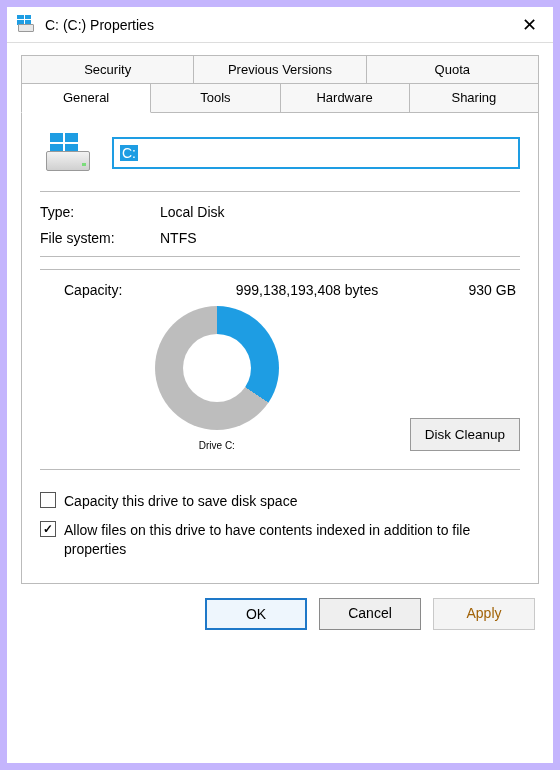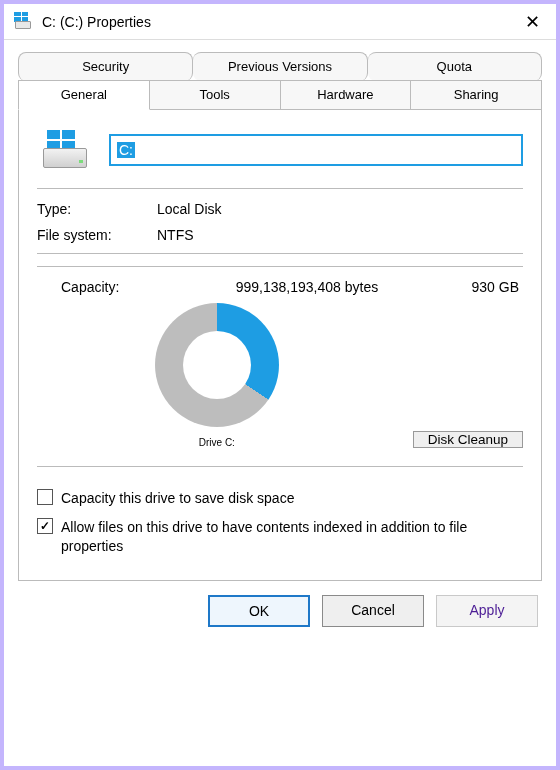--- a/index.html
+++ b/index.html
@@ -7,21 +7,21 @@
   body {
     font-family: "Segoe UI", Tahoma, sans-serif;
     font-size: 13px;
     background: #fff;
     width: 560px;
     height: 770px;
     overflow: hidden;
     color: #000;
   }
   .window {
-    width:560px; height:770px; border:4px solid #c4b5fd; background:#fff;
+    width:560px; height:770px; border:7px solid #c4b5fd; background:#fff;
     display:flex; flex-direction:column;
   }
   .titlebar {
     height:36px; display:flex; align-items:center; padding:0 8px;
     border-bottom:1px solid #ddd;
   }
   .titlebar .drive-glyph { width:22px; height:22px; position:relative; margin-right:8px;}
   .drive-body {
     position:absolute; left:3px; top:10px; width:16px; height:8px;
     background:#e8e8e8; border:1px solid #999; border-radius:1px;
@@ -43,21 +43,21 @@
     font-size:13px; cursor:default;
     position:relative;
   }
   .tab-row.back .tab { border-bottom:none; }
   .tab-row.front { margin-top:-1px; }
   .tab-row.front .tab { border-top:1px solid #bbb; }
   .tab.active {
     background:#fff; border-bottom:1px solid #fff; z-index:3;
   }
   .tab-row.front .tab:not(.active){ background:#f7f7f7;}
-  .tab-row.back .tab { background:#f7f7f7;border-radius:8px; }
+  .tab-row.back .tab { background:#f7f7f7; }
   .tab + .tab { border-left:none; }
 
   .tab-panel {
     border:1px solid #bbb; border-top:none; padding:18px 18px 14px 18px;
     background:#fff;
   }
 
   .row-name { display:flex; align-items:center; gap:16px; margin-bottom:16px;}
   .big-drive { width:56px; height:44px; position:relative; flex-shrink:0;}
   .big-drive .bd-body{
@@ -109,42 +109,42 @@
   .donut{
     width:124px; height:124px; border-radius:50%;
     background: conic-gradient(#1e9de3 0deg 123deg, #bdbdbd 123deg 360deg);
     position:relative;
   }
   .donut::after{
     content:""; position:absolute; inset:28px; background:#fff; border-radius:50%;
   }
   .drive-label{ font-size:10px; }
   .btn{
-    border:1px solid #999; background:#efefef; padding:0 14px; font-size:13.5px;
+    border:1px solid #999; background:#efefef; padding:8px 14px; font-size:13.5px;
     cursor:default; min-width:96px; text-align:center;
   }
 
   .checks{ margin-top:22px; font-size:14px; }
   .check-row{ display:flex; align-items:flex-start; gap:8px; margin-bottom:10px;}
   .cb{
     width:16px; height:16px; border:1px solid #555; background:#fff; flex-shrink:0;
     display:flex; align-items:center; justify-content:center; font-size:12px; line-height:1;
   }
   .cb.checked::before{ content:"✓"; color:#000; font-weight:bold; }
   .check-row .lbl{ line-height:1.35; }
 
   .dialog-buttons{
     padding:14px 18px 18px; display:flex; justify-content:flex-end; gap:12px;
   }
   .dbtn{
     min-width:102px; padding:6px 26px; font-size:14px; text-align:center;
     border:1px solid #8a8a8a; background:#efefef; cursor:default;
   }
   .dbtn.ok{ border:2px solid #1e78c8; background:#eef6fd; }
-  .dbtn.apply{ color:#4c1d95; border-color:#c9c9c9; background:#f4f4f4;}
+  .dbtn.apply{ color:#a16207; border-color:#c9c9c9; background:#f4f4f4;}
 </style>
 </head>
 <body>
 
 <div class="window">
 
   <div class="titlebar">
     <div class="drive-glyph">
       <div class="drive-top">
           <span></span>

